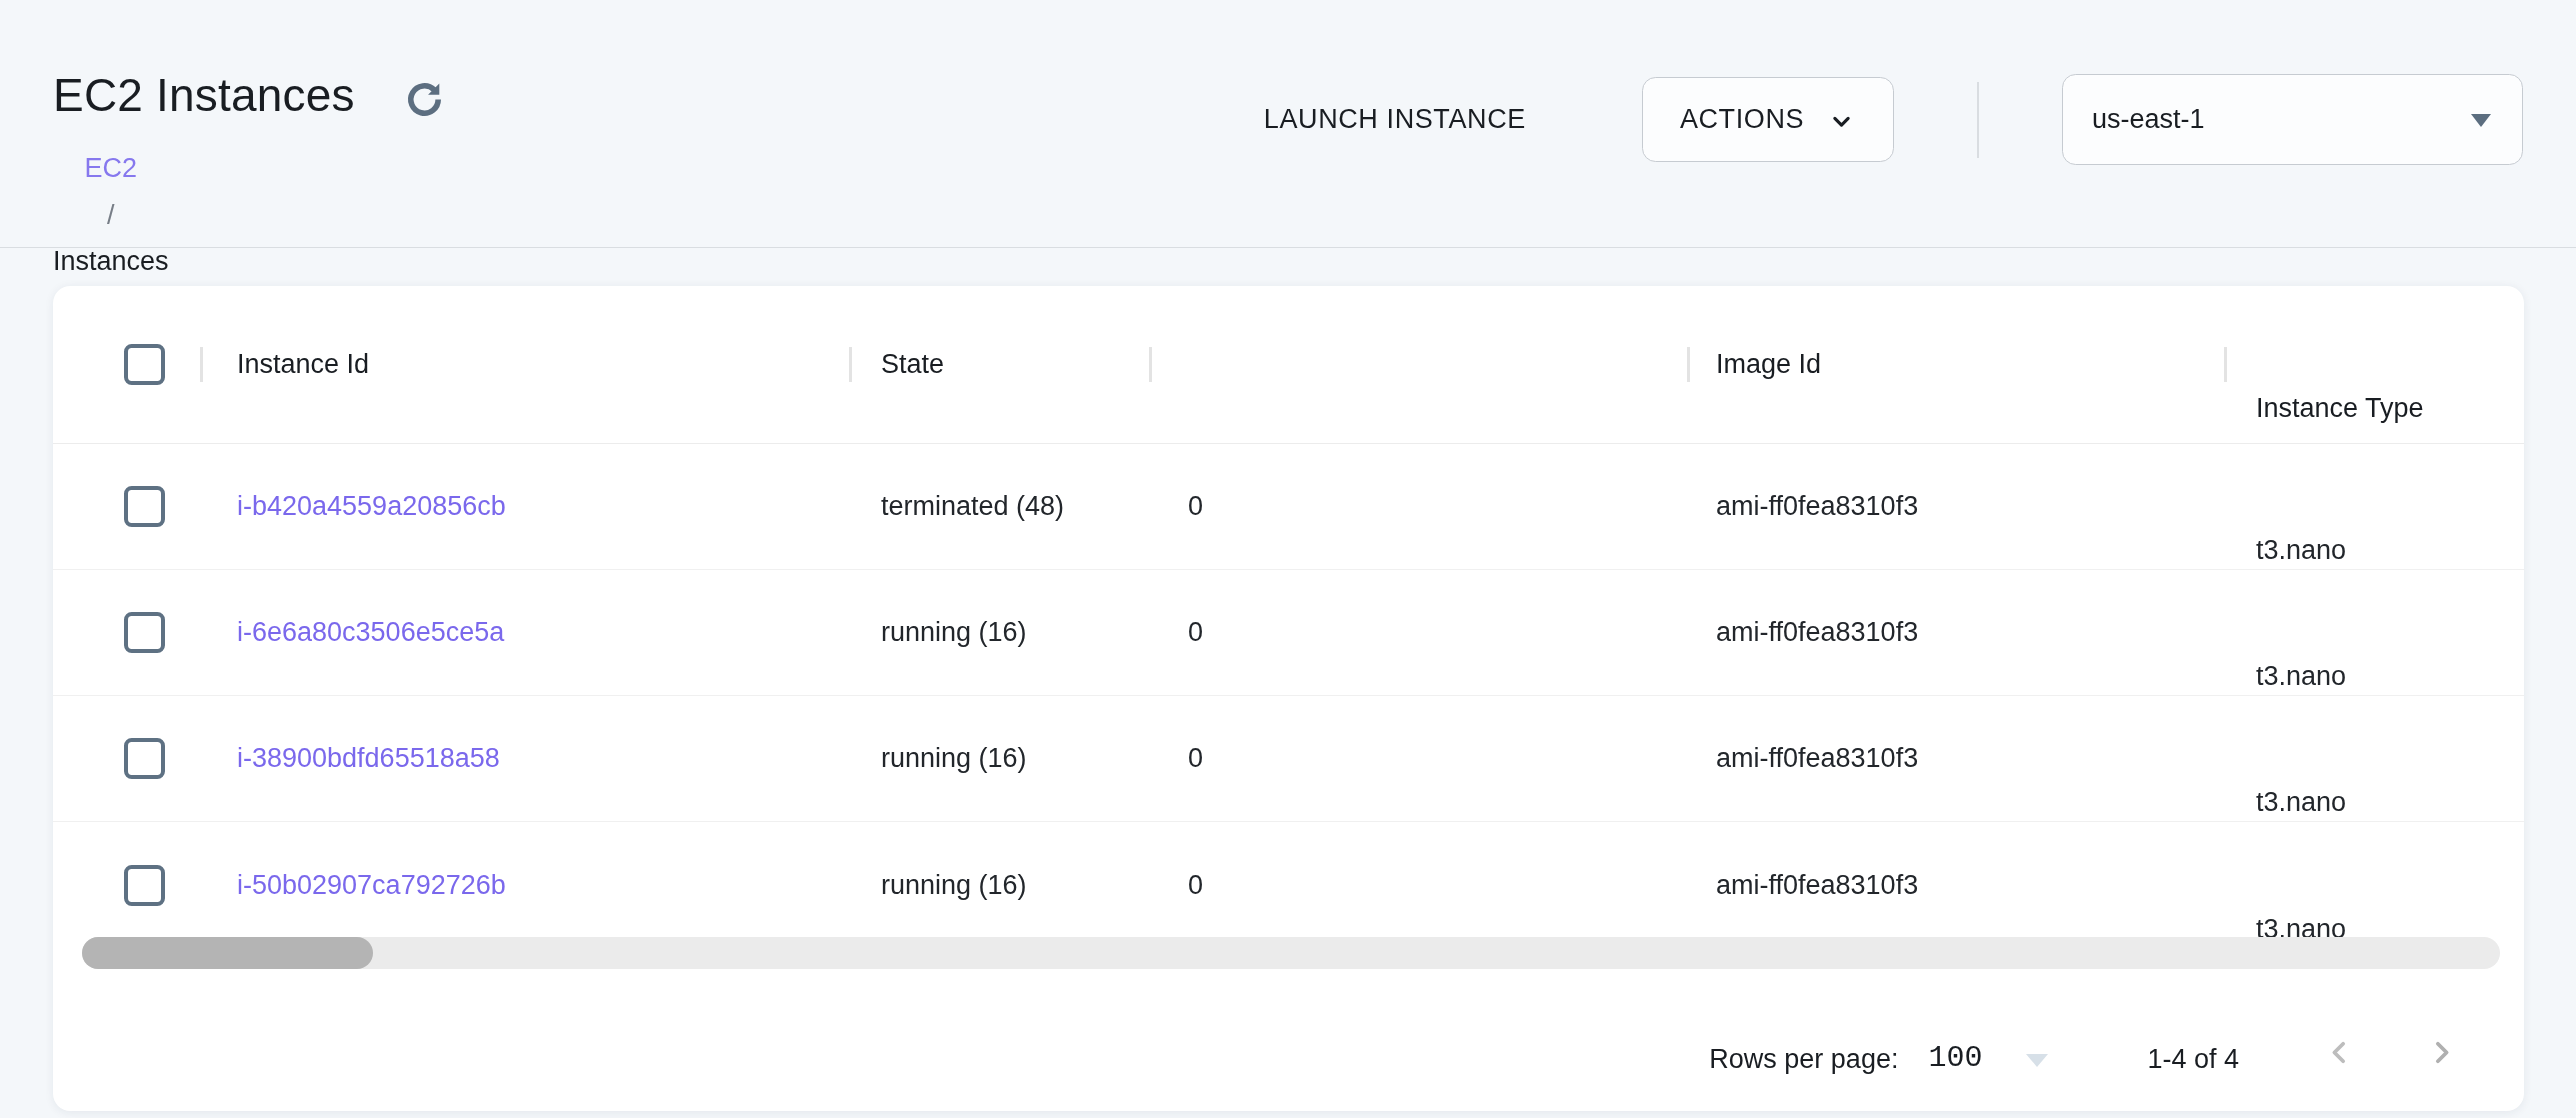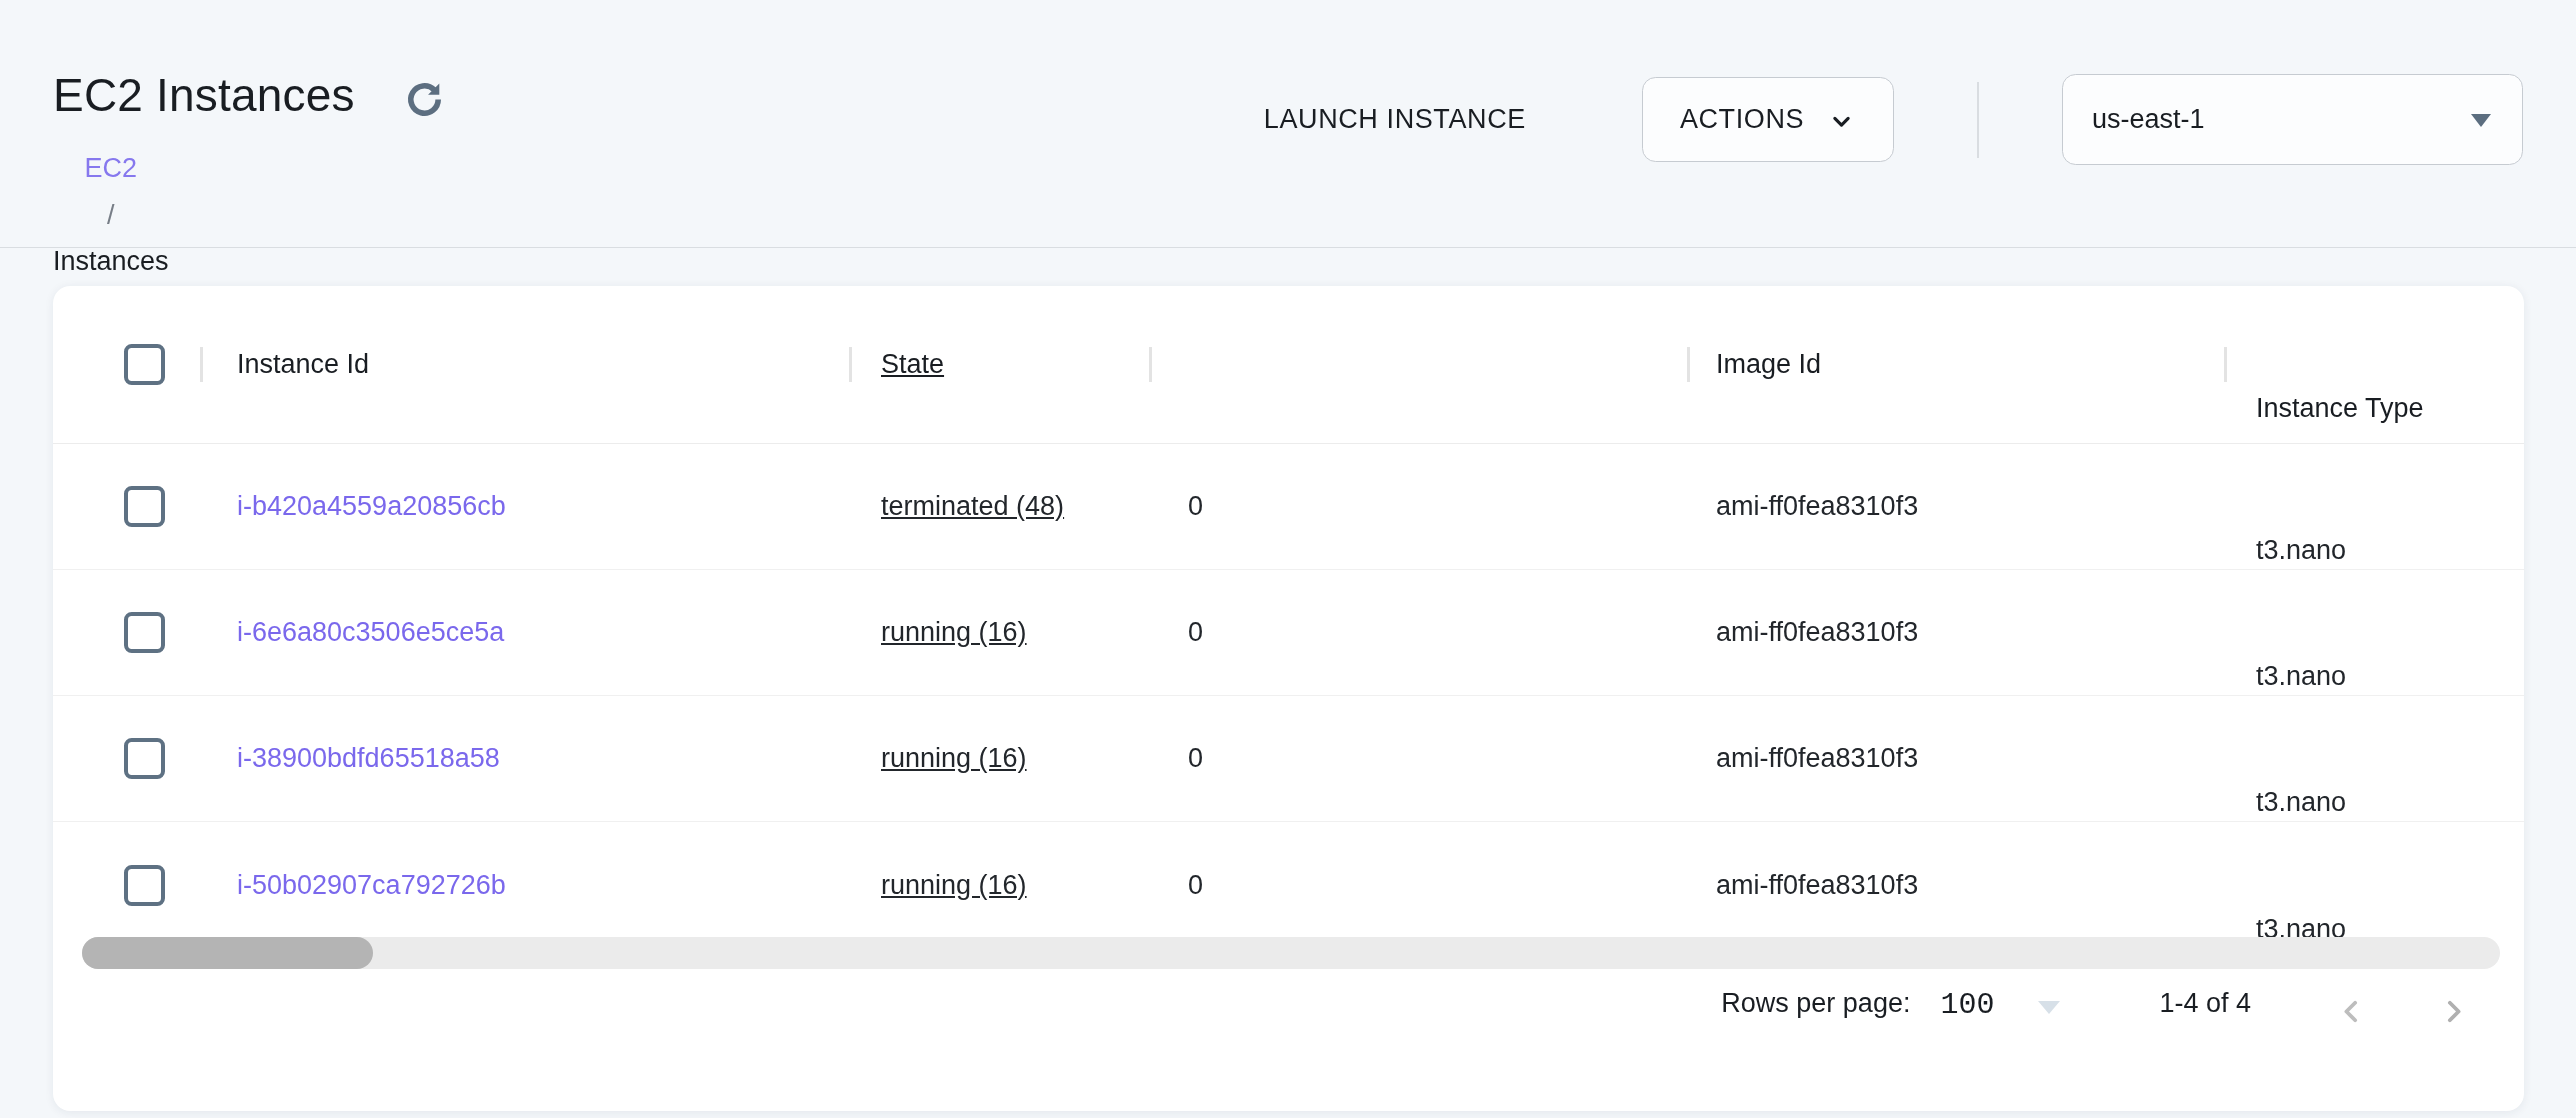--- a/index.html
+++ b/index.html
@@ -109,39 +109,39 @@
   .trow{
     position:relative;height:126px;
   }
   .trow.bordered{border-bottom:1.9px solid var(--row-border);}
   .td{
     position:absolute;top:0;height:100%;display:flex;align-items:center;
     font-size:27px;color:var(--text-cell);white-space:nowrap;
   }
   .td a{color:var(--link);text-decoration:none;cursor:pointer;}
   .s1{left:147px;} .c1{left:184px;}
-  .s2{left:796px;} .c2{left:828px;text-decoration:underline;}
+  .s2{left:796px;} .c2{left:828px;}
   .s3{left:1096px;} .c3{left:1135px;}
   .s4{left:1634px;} .c4{left:1663px;}
   .s5{left:2171px;} .c5{left:2203px;margin-top:44px;}
 
   
   .hscroll{
     position:absolute;left:29px;top:651px;width:2418px;height:32px;
     background:var(--scroll-track);border-radius:16.5px;cursor:pointer;
   }
   .hscroll-thumb{
     position:absolute;left:0;top:0;width:291px;height:32px;
     background:var(--scroll-thumb);border-radius:16.5px;cursor:grab;
   }
 
   
   .pagination{
-    position:absolute;right:48px;top:702px;height:87px;
-    display:flex;align-items:flex-start;
+    position:absolute;right:60px;top:702px;height:87px;
+    display:flex;align-items:flex-end;
   }
   .pg-label{font-size:27px;color:var(--text-dark);}
   .pg-select{
     display:flex;align-items:center;margin-left:30px;cursor:pointer;background:none;border:none;
     font-family:Liberation Mono, monospace;
     gap:19px;
   }
   .pg-value{font-size:30px;color:var(--text-dark);}
   .pg-triangle{
     width:0;height:0;margin-left:25px;margin-top:5.8px;

